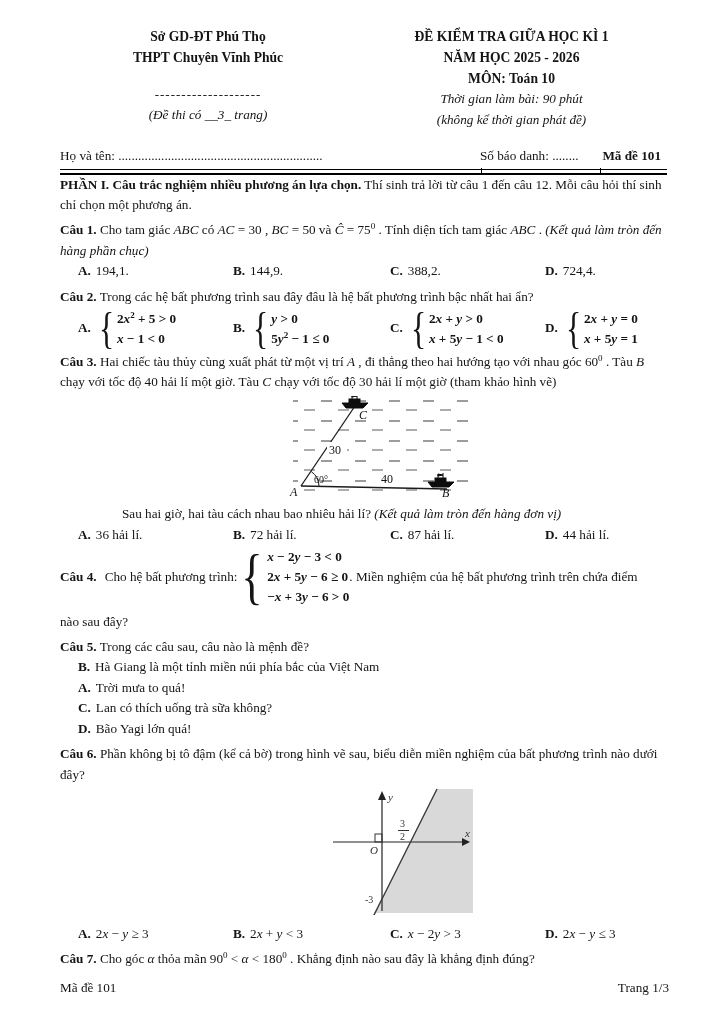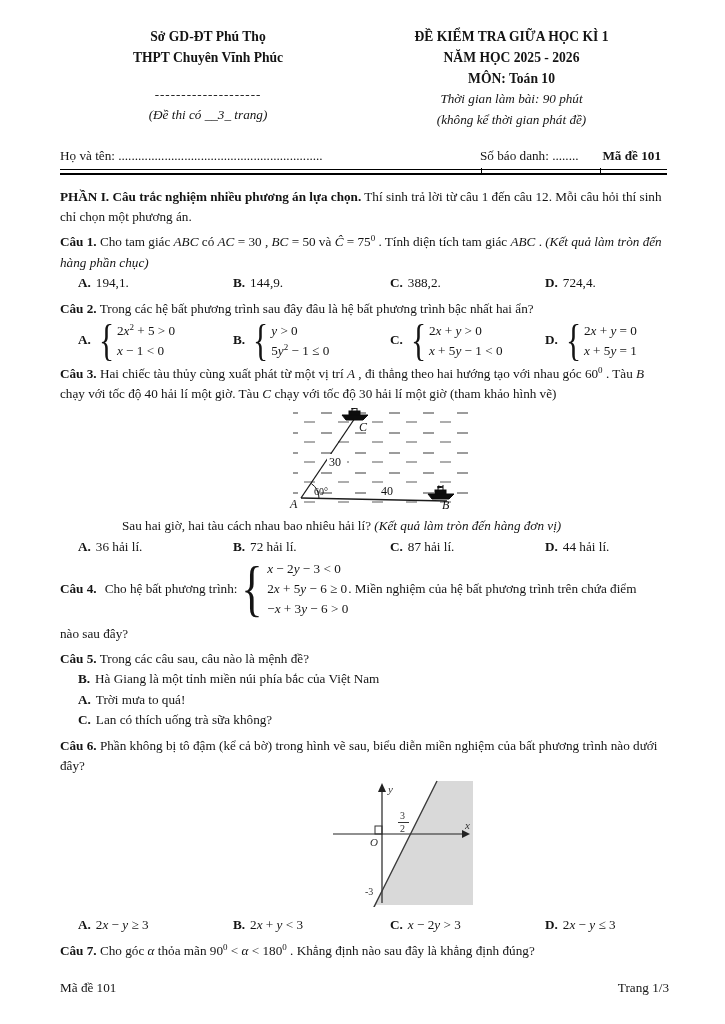--- a/index.html
+++ b/index.html
@@ -22,33 +22,33 @@
   .hdr-left .gap{height:17px;}
   .dashline{letter-spacing:1px;font-size:13px;}
   
   .info-wrap{position:relative;margin-top:16px;border-bottom:2.5px solid #000;padding-bottom:3px;}
   .info-row{display:flex;align-items:center;border-bottom:1.2px solid #000;padding-bottom:2px;}
   .info-name{flex:0 0 420px;}
   .info-sbd{flex:0 0 122px;}
   .info-code{margin-left:auto;font-weight:bold;padding-right:6px;}
   .tick{position:absolute;bottom:0;width:1.2px;height:5px;background:#000;}
   
-  .sect{margin-top:12px;}
+  .sect{}
   .q{margin-top:5px;}
   .q-label{font-weight:bold;}
   .opts{display:grid;grid-template-columns:155px 157px 155px 1fr;margin-left:18px;align-items:start;}
   .opt .ol{font-weight:bold;margin-right:5px;}
   .optline{margin-left:18px;}
   .optline .ol{font-weight:bold;margin-right:5px;}
   
   .sys{display:inline-flex;align-items:center;vertical-align:middle;}
   .br{display:inline-block;font-weight:normal;line-height:0.85;transform:scaleX(0.72);margin-right:0px;}
   .br2{font-size:44px;}
   .br3{font-size:62px;}
-  .sys .rows{display:inline-flex;flex-direction:column;}
+  .sys .rows{display:inline-flex;flex-direction:column;font-weight:bold;}
   .sys .rows>span{line-height:1.5;}
   .q4line{display:flex;align-items:center;margin-top:2px;}
   .q4line .q-label{margin-right:8px;}
   
   .fig1{width:190px;margin:3px auto 0;transform:translateX(16px);}
   .fig2{width:150px;margin:2px auto 0;transform:translateX(36px);}
   .caption{margin-left:62px;}
   
   .footer{position:absolute;left:60px;right:56px;bottom:26px;display:flex;justify-content:space-between;}
   svg text{font-family:"Liberation Serif","DejaVu Serif",serif;}
@@ -186,20 +186,21 @@
         </span>
       </span>
     <span>. Miền nghiệm của hệ bất phương trình trên chứa điểm</span>
   </div>
   <p class="q">nào sau đây?</p>
 
   <p class="q"><span class="q-label">Câu 5.</span> <span><span>Trong các câu sau, câu nào là mệnh đề?</span></span></p>
   <p class="optline"><span class="ol">B.</span><span>Hà Giang là một tỉnh miền núi phía bắc của Việt Nam</span></p>
   <p class="optline"><span class="ol">A.</span><span>Trời mưa to quá!</span></p>
   <p class="optline"><span class="ol">C.</span><span>Lan có thích uống trà sữa không?</span></p>
+  <p class="optline"><span class="ol">D.</span><span>Bão Yagi lớn quá!</span></p>
 
   <p class="q"><span class="q-label">Câu 6.</span> <span><span>Phần không bị tô đậm (kể cả bờ) trong hình vẽ sau, biểu diễn miền nghiệm của bất phương trình nào dưới đây?</span></span></p>
 
   <div class="fig2">
     <svg width="150" height="128" viewBox="0 0 150 128">
       <polygon points="50,126 112,2 148,2 148,126" fill="#d9d9d9"></polygon>
       <line x1="8" y1="55" x2="137" y2="55" stroke="#222" stroke-width="1.2"></line>
       <polygon points="137,51 145,55 137,59" fill="#222"></polygon>
       <line x1="57" y1="124" x2="57" y2="12" stroke="#222" stroke-width="1.2"></line>
       <polygon points="53,13 57,4 61,13" fill="#222"></polygon>

